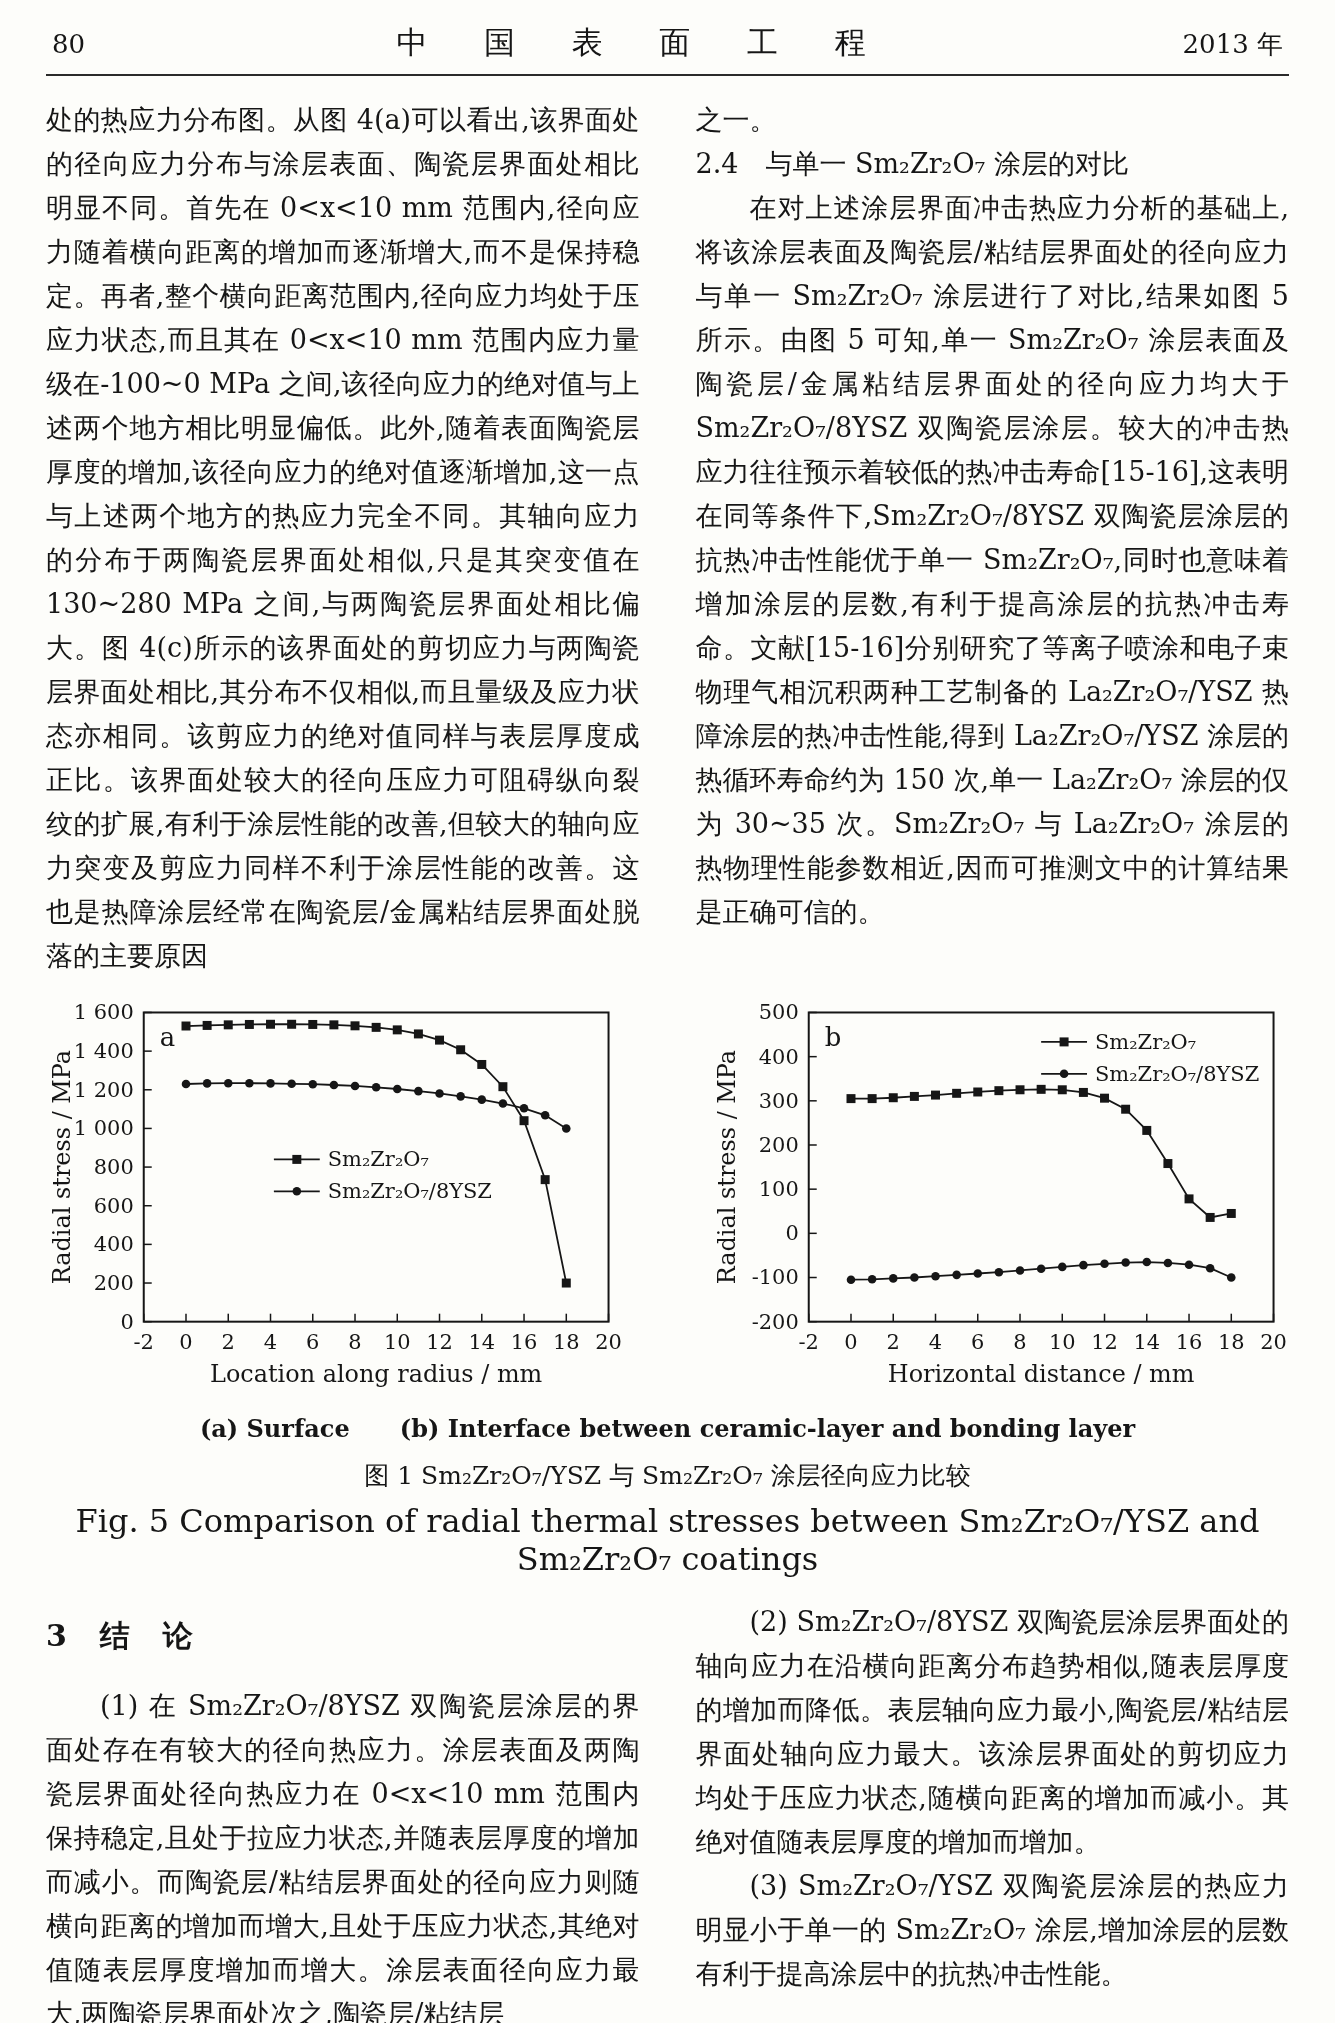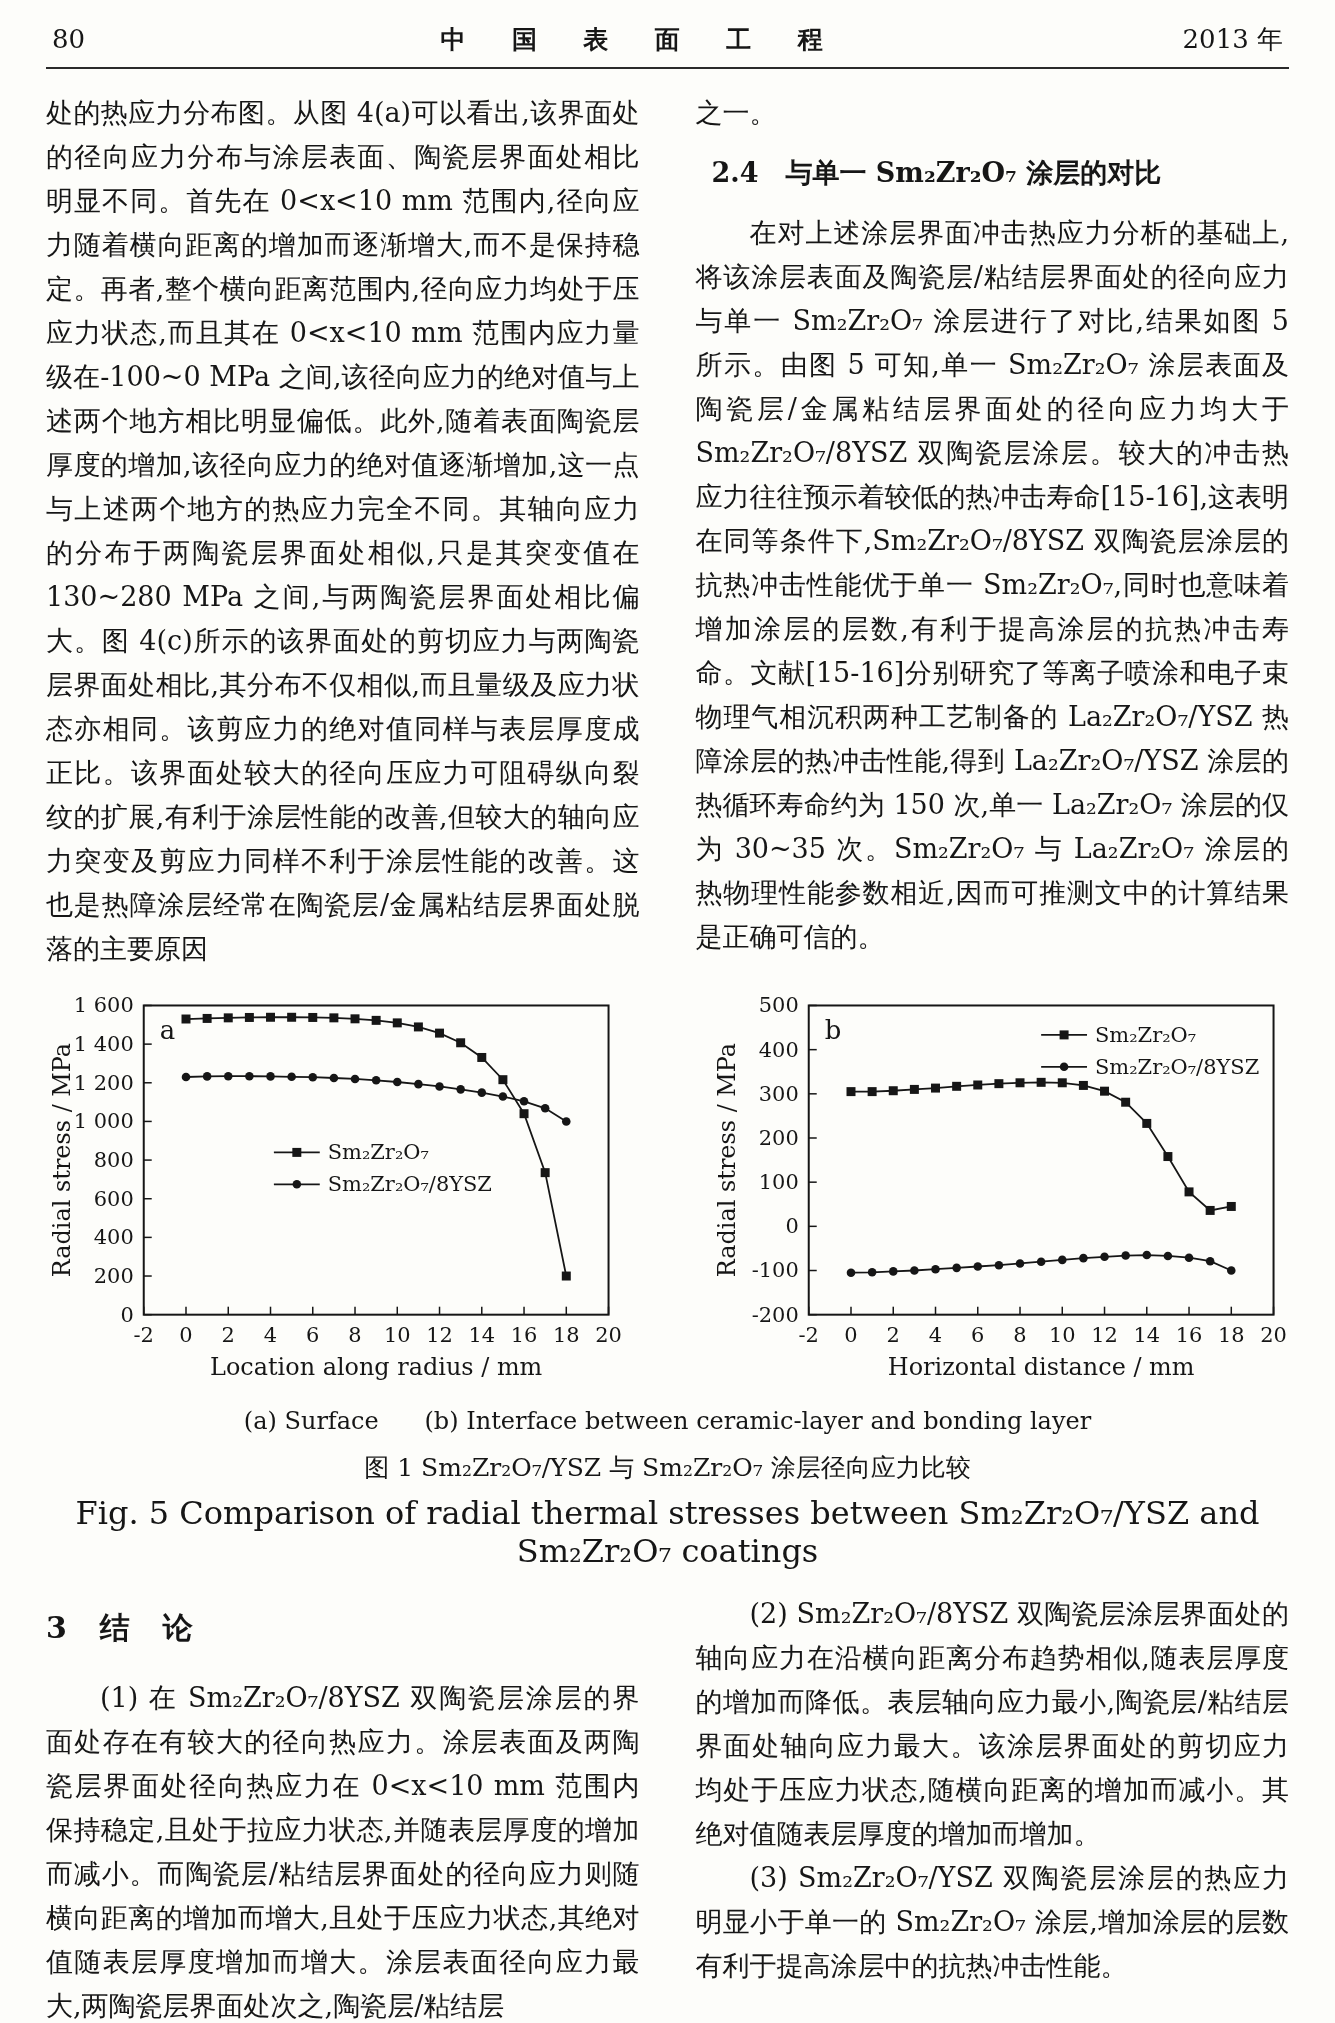--- a/index.html
+++ b/index.html
@@ -7,30 +7,30 @@
   body {
     width:1335px; height:2023px; overflow:hidden;
     background:#fdfdfa; color:#161616;
     font-family:"DejaVu Serif","Liberation Serif",serif;
   }
   .page { padding:20px 46px 0; }
   .page-header {
     display:flex; justify-content:space-between; align-items:baseline;
     padding:2px 6px 10px; border-bottom:2px solid #2a2a2a; font-size:26px;
   }
-  .journal { font-weight:bold; font-size:25px; letter-spacing:0.18em; word-spacing:1.15em; }
+  .journal { font-weight:normal; font-size:31px; letter-spacing:0.18em; word-spacing:1.15em; }
   .cols { display:flex; gap:56px; margin-top:22px; }
   .col { width:609px; font-size:27px; line-height:44px; text-align:justify; }
   p { margin:0; }
   .indent { text-indent:2em; }
-  h3.sec { font-size:27px; font-weight:bold; margin:16px; line-height:44px; }
+  h3.sec { font-size:27px; font-weight:normal; margin:0; line-height:44px; }
   h2.conc { font-size:30px; font-weight:bold; margin:14px 0 26px; line-height:44px; letter-spacing:0.05em; }
   figure { margin:20px 0 0; }
   .charts { display:flex; justify-content:center; gap:86px; }
-  .subcap { text-align:center; font-size:24px; margin-top:16px; white-space:pre-wrap; }
+  .subcap { text-align:center; font-size:24px; margin-top:16px; white-space:pre-wrap;font-weight:bold; }
   .cap-zh { text-align:center; font-size:25px; margin-top:16px; }
   .cap-en { text-align:center; font-size:32px; margin-top:10px; }
   svg text { fill:#161616; font-family:"DejaVu Serif","Liberation Serif",serif; }
   .tk { font-size:21px; }
   .ax { font-size:24px; }
   .lg { font-size:21px; }
   .pl { font-size:26px; }
 </style>
 </head>
 <body>

